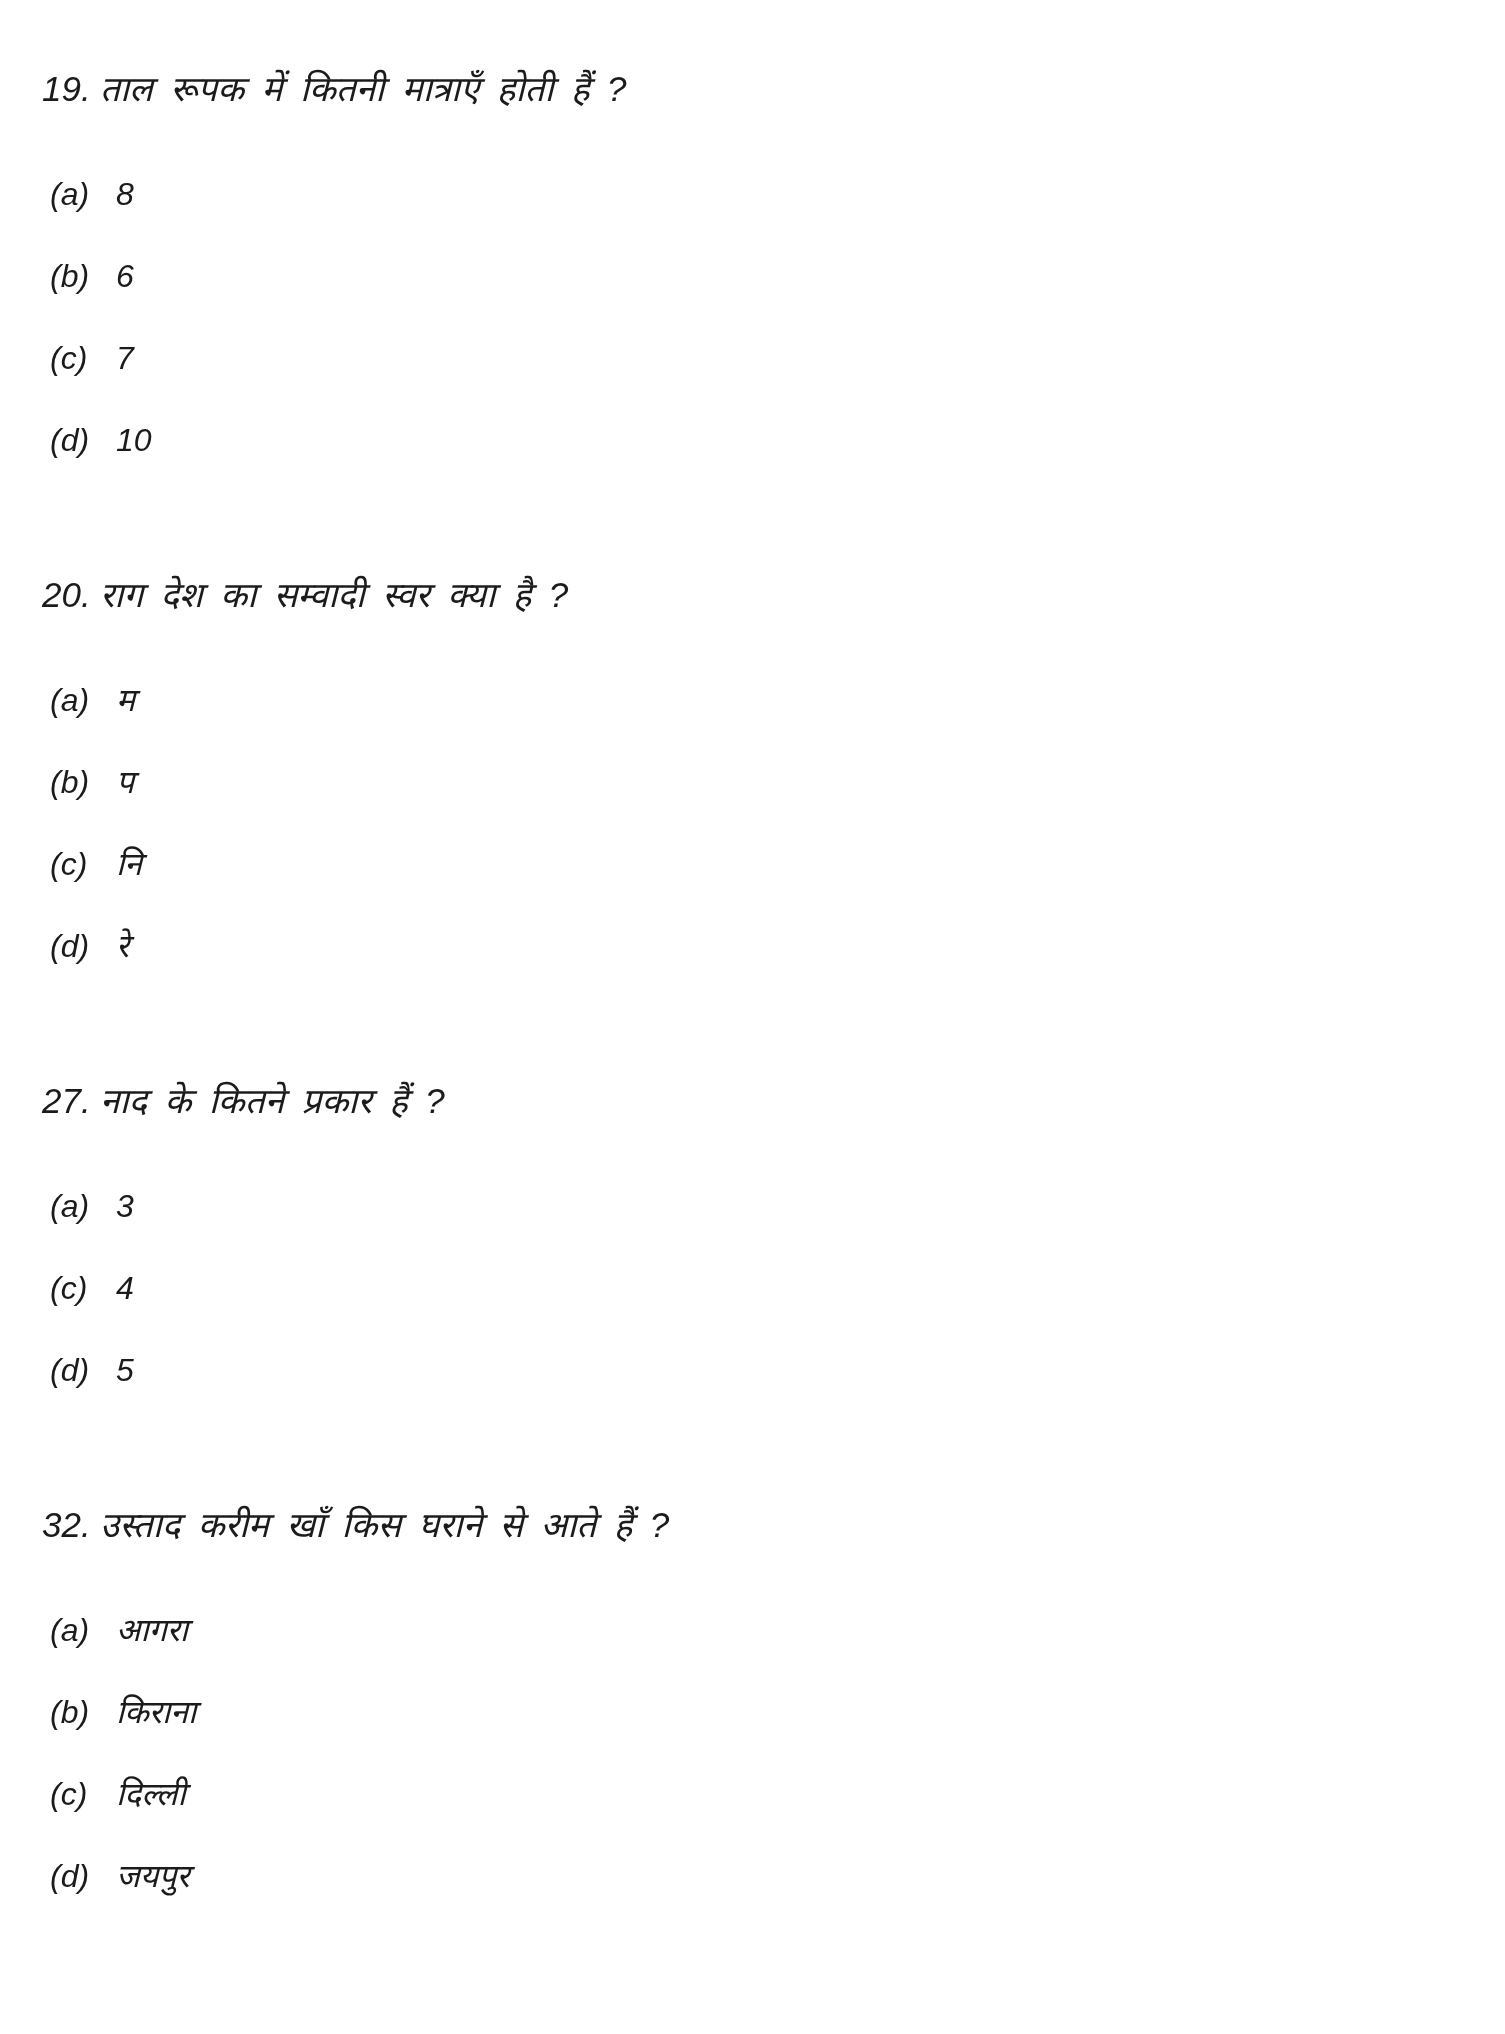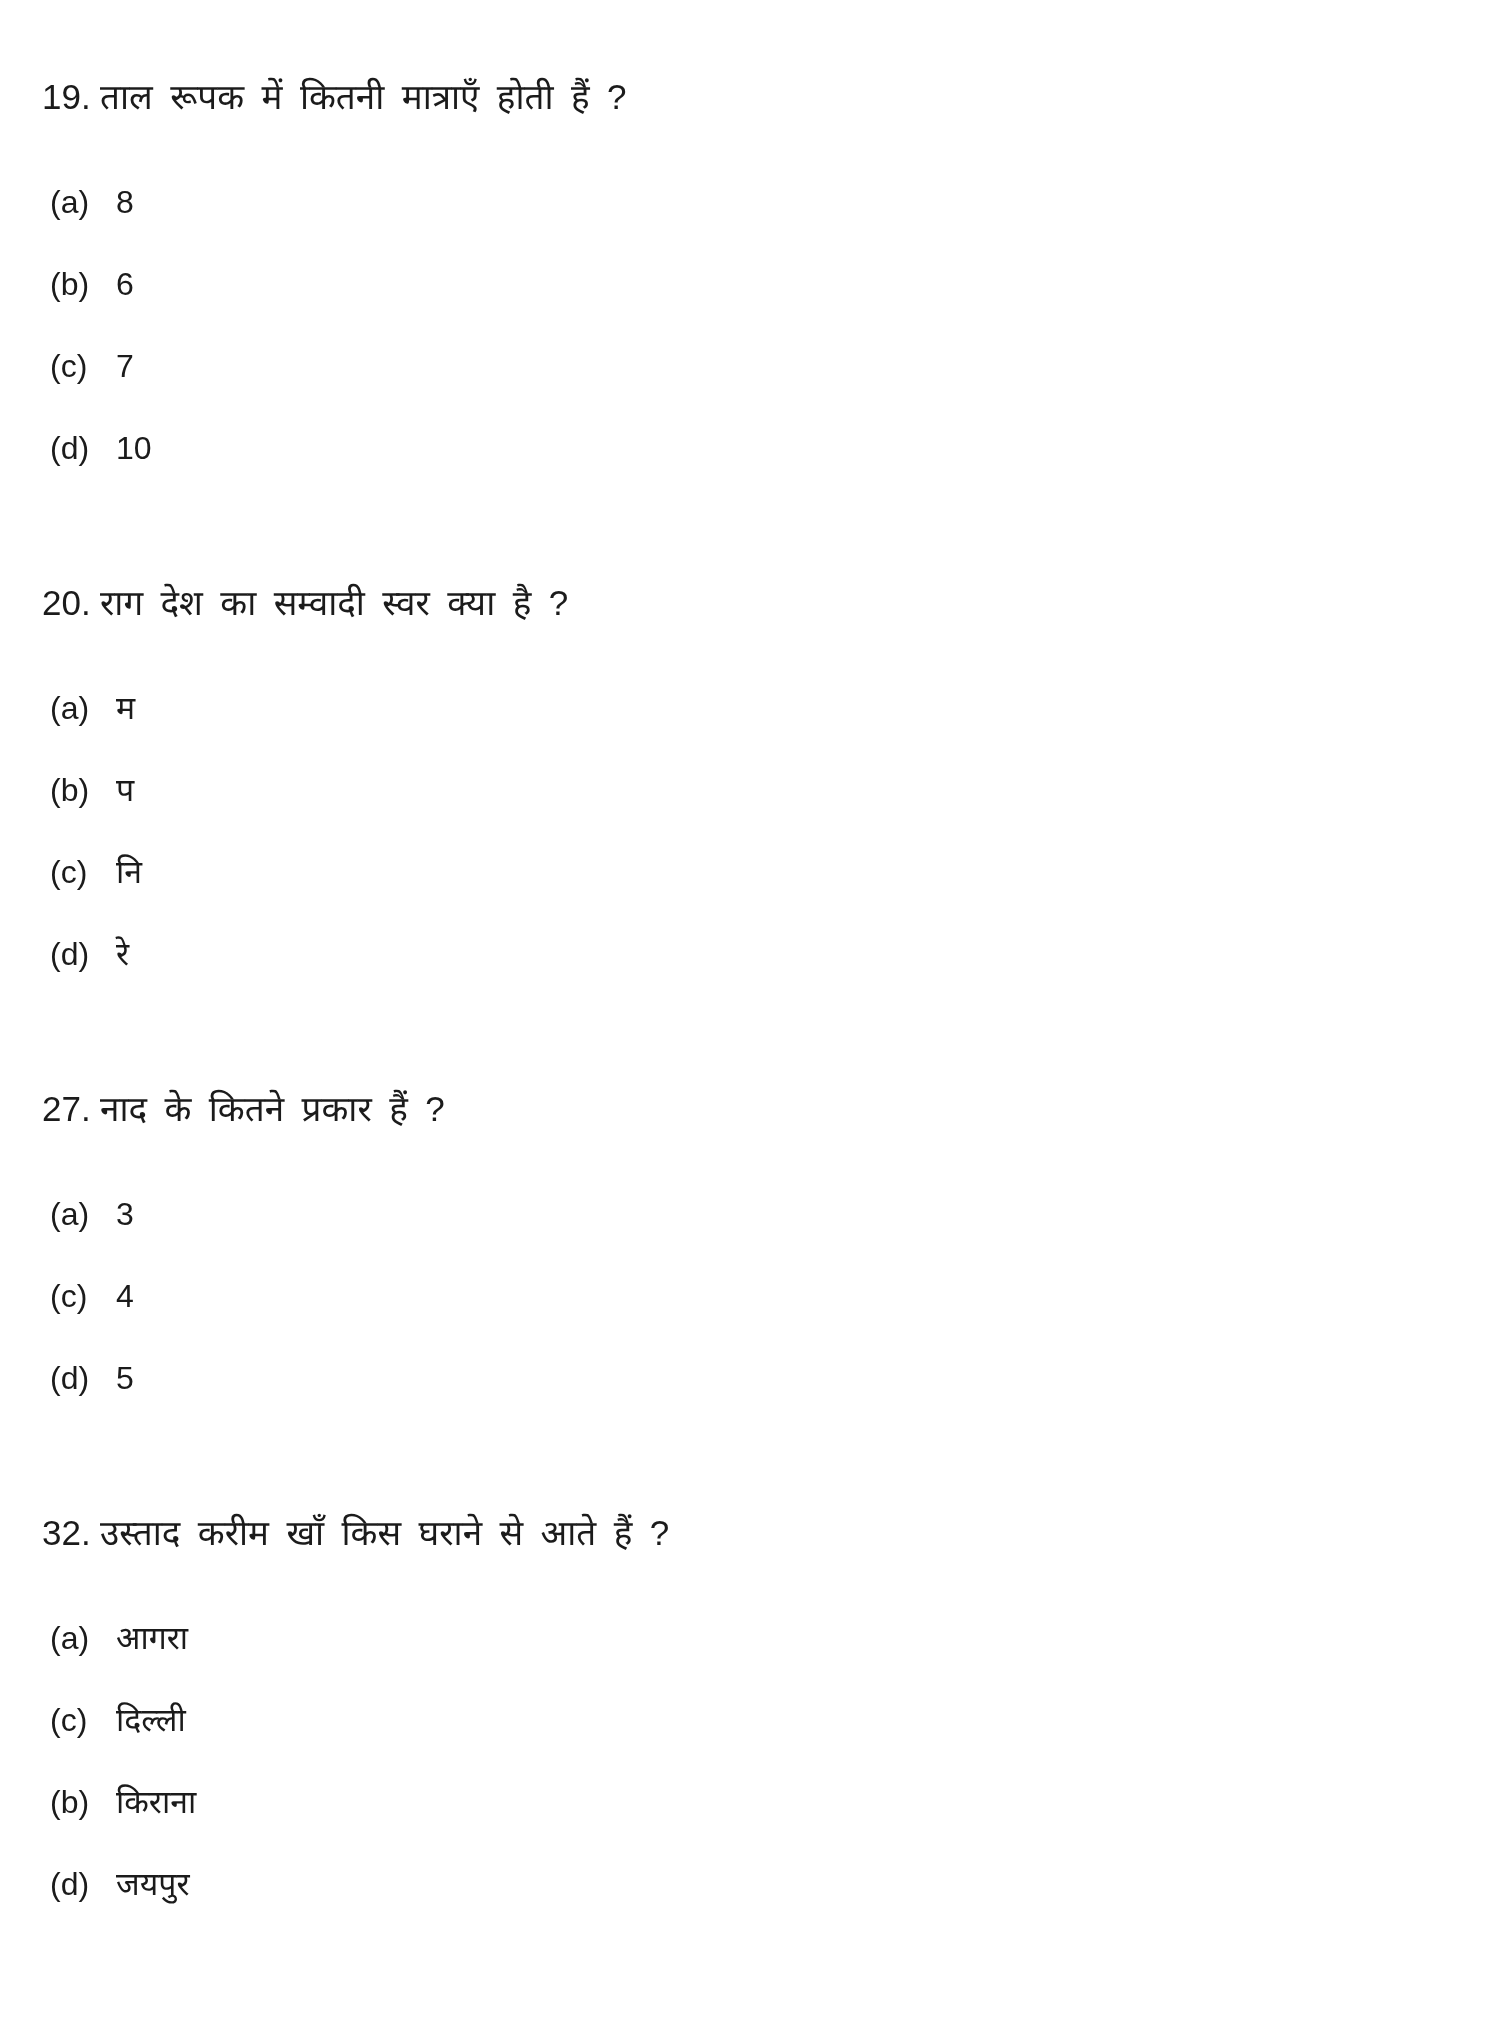--- a/index.html
+++ b/index.html
@@ -12,21 +12,22 @@
     width: 1505px;
     height: 2034px;
     background: #ffffff;
     box-sizing: border-box;
     padding: 58px 40px 0 42px;
     font-family: "Liberation Sans", sans-serif;
     color: #1b1b1b;
     overflow: hidden;
   }
   .question-block {
-    margin: 16px 0 109px 0;
+    margin: 8px 0 109px 0;
+    font-style: italic;
   }
   .question-line {
     font-size: 35px;
     line-height: 46px;
     margin: 0 0 59px 0;
     word-spacing: 0.22em;
     white-space: nowrap;
   }
   .q-num {
     display: inline-block;
@@ -107,23 +108,23 @@
   </div>
 
   <div class="question-block">
     <div class="question-line">
       <span class="q-num">32.</span><span>उस्ताद करीम खाँ किस घराने से आते हैं ?</span>
     </div>
     <div class="option-row">
       <span class="opt-label">(a)</span><span class="opt-value">आगरा</span>
     </div>
     <div class="option-row">
-      <span class="opt-label">(c)</span><span class="opt-value">दिल्ली</span>
+      <span class="opt-label">(b)</span><span class="opt-value">किराना</span>
     </div>
     <div class="option-row">
-      <span class="opt-label">(b)</span><span class="opt-value">किराना</span>
+      <span class="opt-label">(c)</span><span class="opt-value">दिल्ली</span>
     </div>
     <div class="option-row">
       <span class="opt-label">(d)</span><span class="opt-value">जयपुर</span>
     </div>
   </div>
 
 </div>
 
 </body></html>

